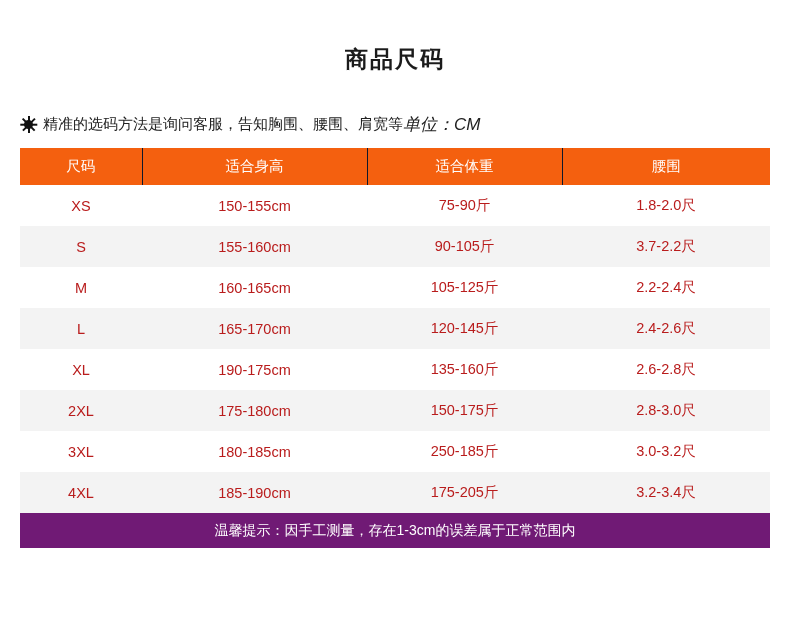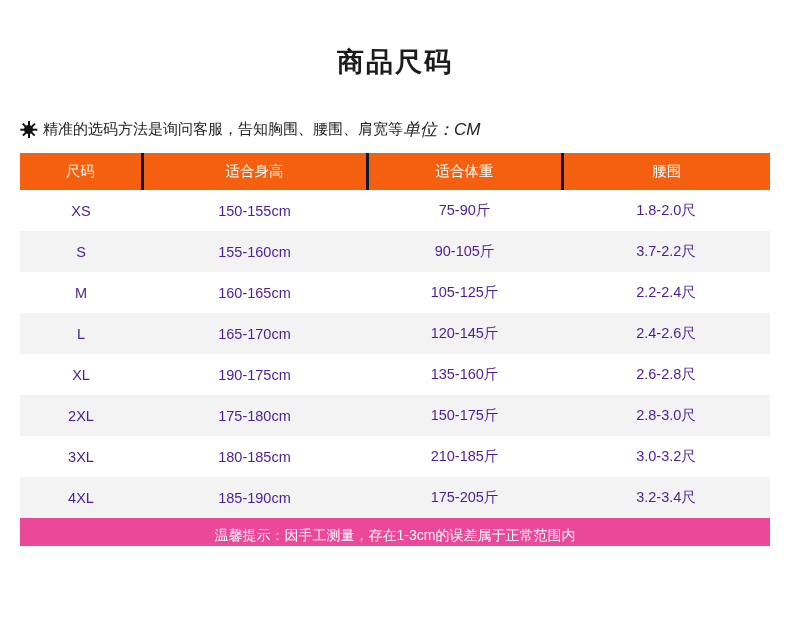--- a/index.html
+++ b/index.html
@@ -15,21 +15,21 @@
     overflow: hidden;
   }
   .page {
     position: relative;
     width: 790px;
     height: 617px;
     background: #ffffff;
   }
   .title {
     text-align: center;
-    font-size: 27px;
+    font-size: 23px;
     font-weight: bold;
     color: #1b1b1b;
     letter-spacing: 2px;
     padding-top: 44px;
   }
   .subrow {
     display: flex;
     align-items: center;
     justify-content: flex-start;
     margin: 38px 20px 0 20px;
@@ -81,44 +81,44 @@
     margin: 12px 20px 0 20px;
     table-layout: fixed;
   }
   table.size-table th {
     background: #f4600f;
     color: #ffffff;
     font-size: 14.5px;
     font-weight: normal;
     height: 35px;
     text-align: center;
-    border-right: 3px solid #0f172a;
+    border-right: 1px solid #0f172a;
   }
   table.size-table th:last-child { border-right: none; }
   table.size-table td {
     height: 39px;
     text-align: center;
     font-size: 14.5px;
-    color: #4c1d95;
+    color: #b91c1c;
     background: #ffffff;
   }
   table.size-table tr.alt td {
     background: #f3f3f3;
   }
   .col1 { width: 122px; }
   .col2 { width: 225px; }
   .col3 { width: 195px; }
   .col4 { width: 208px; }
   .footer-note {
     width: 750px;
     margin: 0 20px;
-    background: #ec4899;
+    background: #701a75;
     color: #ffffff;
     font-size: 14px;
-    height: 28px;
+    height: 35px;
     line-height: 35px;
     text-align: center;
   }
 </style>
 </head>
 <body>
 
 <div class="page">
 
   <div class="title">商品尺码</div>
@@ -185,21 +185,21 @@
       </tr>
       <tr class="alt">
         <td>2XL</td>
         <td>175-180cm</td>
         <td>150-175斤</td>
         <td>2.8-3.0尺</td>
       </tr>
       <tr>
         <td>3XL</td>
         <td>180-185cm</td>
-        <td>210-185斤</td>
+        <td>250-185斤</td>
         <td>3.0-3.2尺</td>
       </tr>
       <tr class="alt">
         <td>4XL</td>
         <td>185-190cm</td>
         <td>175-205斤</td>
         <td>3.2-3.4尺</td>
       </tr>
     </tbody>
   </table>

